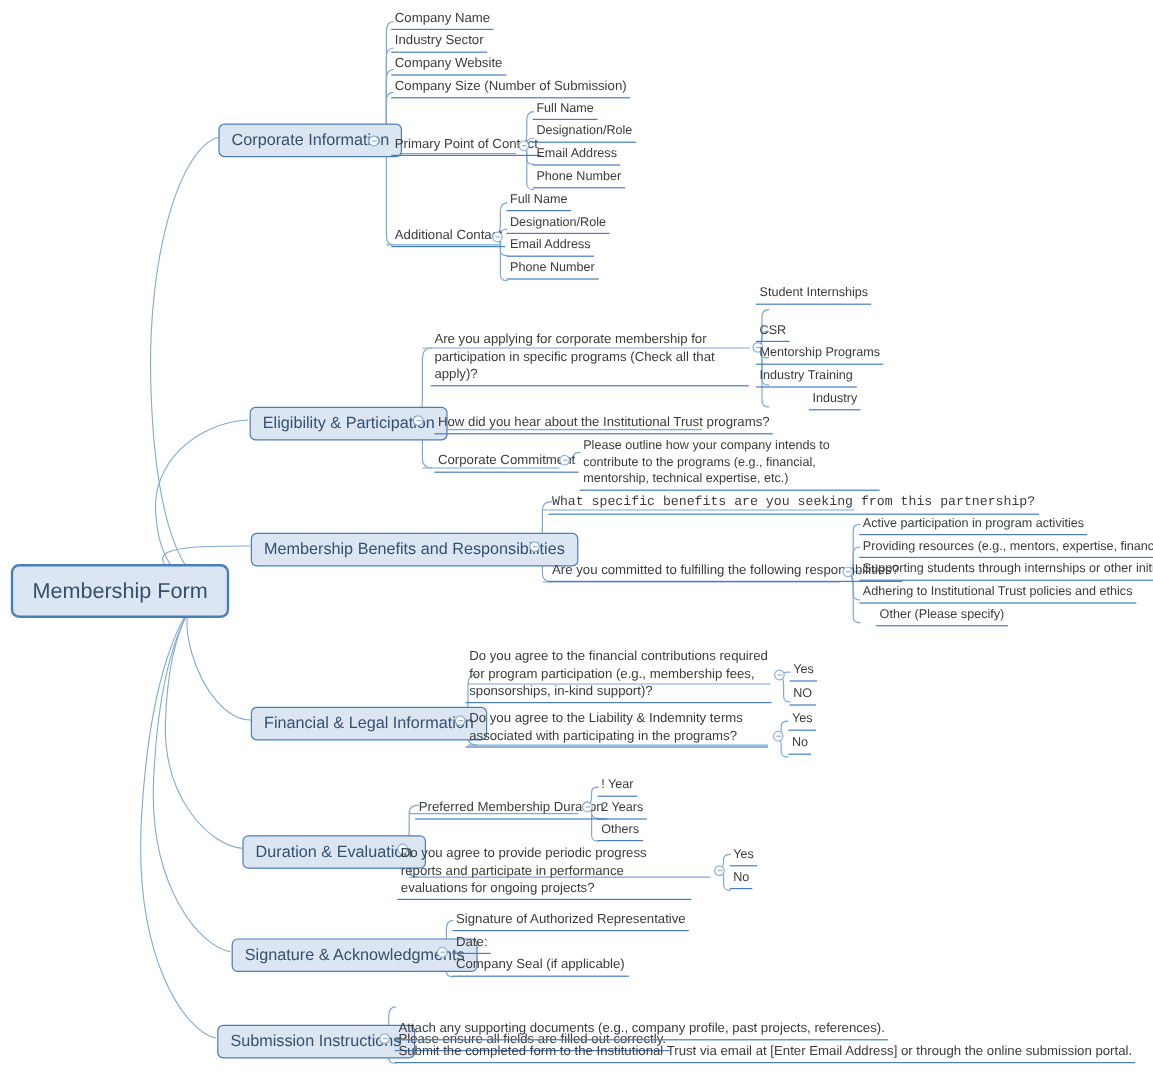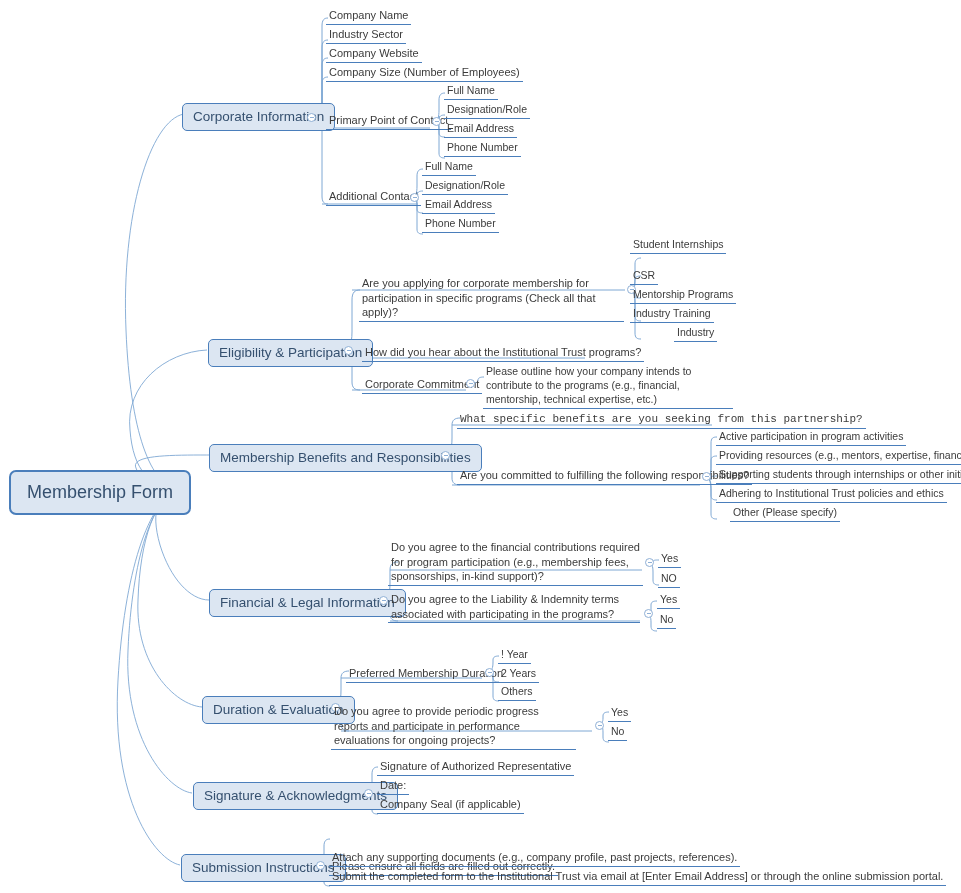--- a/index.html
+++ b/index.html
@@ -163,21 +163,21 @@
   </svg>
 
   <div class="node root" style="left:9px;top:470px;">Membership Form</div>
 
   <div class="node branch" style="left:182px;top:103px;">Corporate Information</div>
   <span class="collapse" style="left:307px;top:113px;"></span>
 
   <div class="node topic" style="left:326px;top:8px;">Company Name</div>
   <div class="node topic" style="left:326px;top:27px;">Industry Sector</div>
   <div class="node topic" style="left:326px;top:46px;">Company Website</div>
-  <div class="node topic" style="left:326px;top:65px;">Company Size (Number of Employees)</div>
+  <div class="node topic" style="left:326px;top:65px;">Company Size (Number of Submission)</div>
 
   <div class="node topic" style="left:326px;top:113px;">Primary Point of Contact</div>
   <span class="collapse" style="left:432px;top:117px;"></span>
   <div class="node topic l3" style="left:444px;top:84px;">Full Name</div>
   <div class="node topic l3" style="left:444px;top:103px;">Designation/Role</div>
   <div class="node topic l3" style="left:444px;top:122px;">Email Address</div>
   <div class="node topic l3" style="left:444px;top:141px;">Phone Number</div>
 
   <div class="node topic" style="left:326px;top:189px;">Additional Contact</div>
   <span class="collapse" style="left:410px;top:193px;"></span>

